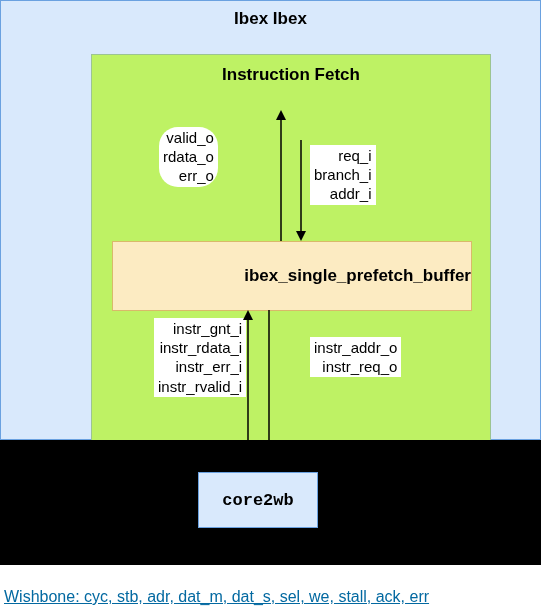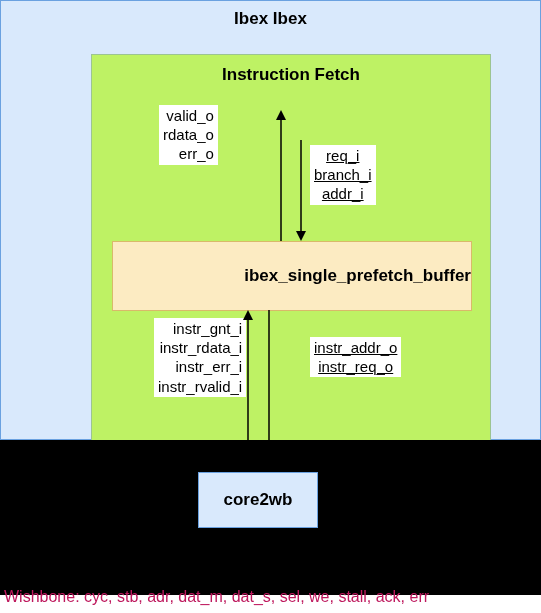--- a/index.html
+++ b/index.html
@@ -51,52 +51,54 @@
     font-size: 17px;
   }
   .sig-group {
     position: absolute;
     font-size: 15px;
     line-height: 1.28;
     background: #fff;
     padding: 1px 4px;
   }
   .sig-group.right { text-align: right; }
-  .sig-group.left  { text-align: center; text-decoration: underline; }
-  .top-out   { left: 67px;  top: 50px;  }
+  .sig-group.left  { text-align: right; }
+  .top-out   { left: 67px;  top: 72px; border-radius: 19px;  }
   .top-in    { left: 218px; top: 90px;  }
   .bot-in    { left: 62px;  top: 263px; }
   .bot-out   { left: 218px; top: 282px; }
 
   .arrow { position: absolute; }
   .arrow svg { display: block; }
 
   .black-band {
     position: absolute;
     left: 0; top: 440px;
-    width: 541px; height: 155px;
+    width: 541px; height: 125px;
     background: #000;
+    font-family: Liberation Mono, monospace;
   }
   .core2wb {
     position: absolute;
     left: 198px; top: 32px;
     width: 120px; height: 56px;
     background: #d9e9fc;
     border: 1px solid #6aa1e0;
     display: flex; align-items: center; justify-content: center;
     font-weight: bold; font-size: 17px;
     color: #000;
   }
   .wb-line {
     position: absolute;
     left: 4px; top: 588px;
     width: 535px;
     font-size: 16px;
-    color: #be185d;
+    color: #0369a1;
     white-space: nowrap;
+    text-decoration: underline;
   }
 </style>
 </head>
 <body>
 
 <div class="ibex-core">
   <div class="ibex-core-title">Ibex Ibex</div>
 
   <div class="if-block">
     <div class="if-title">Instruction Fetch</div>

